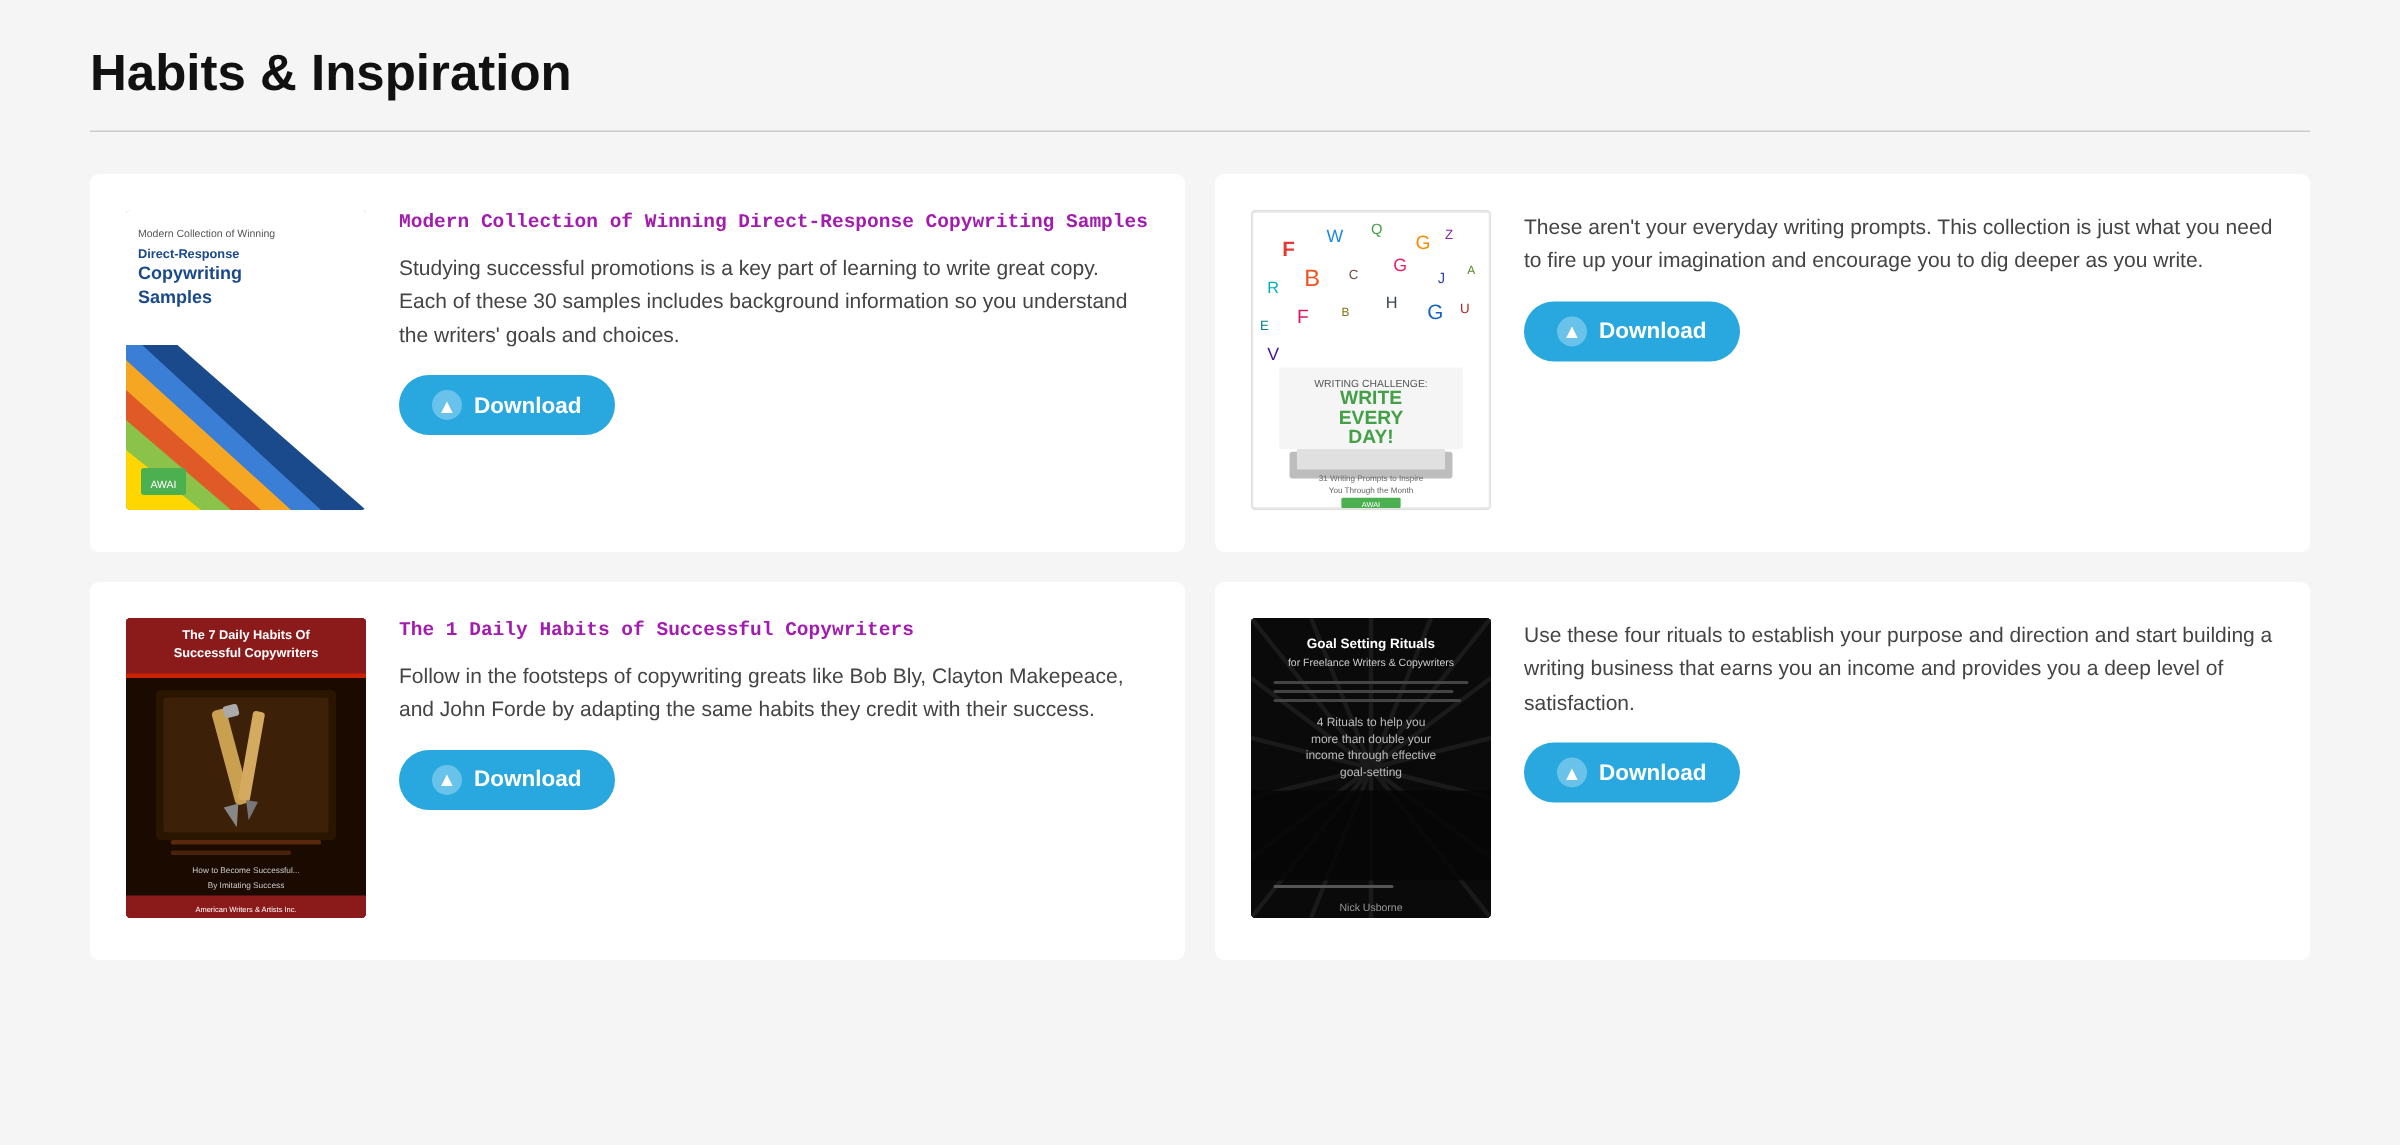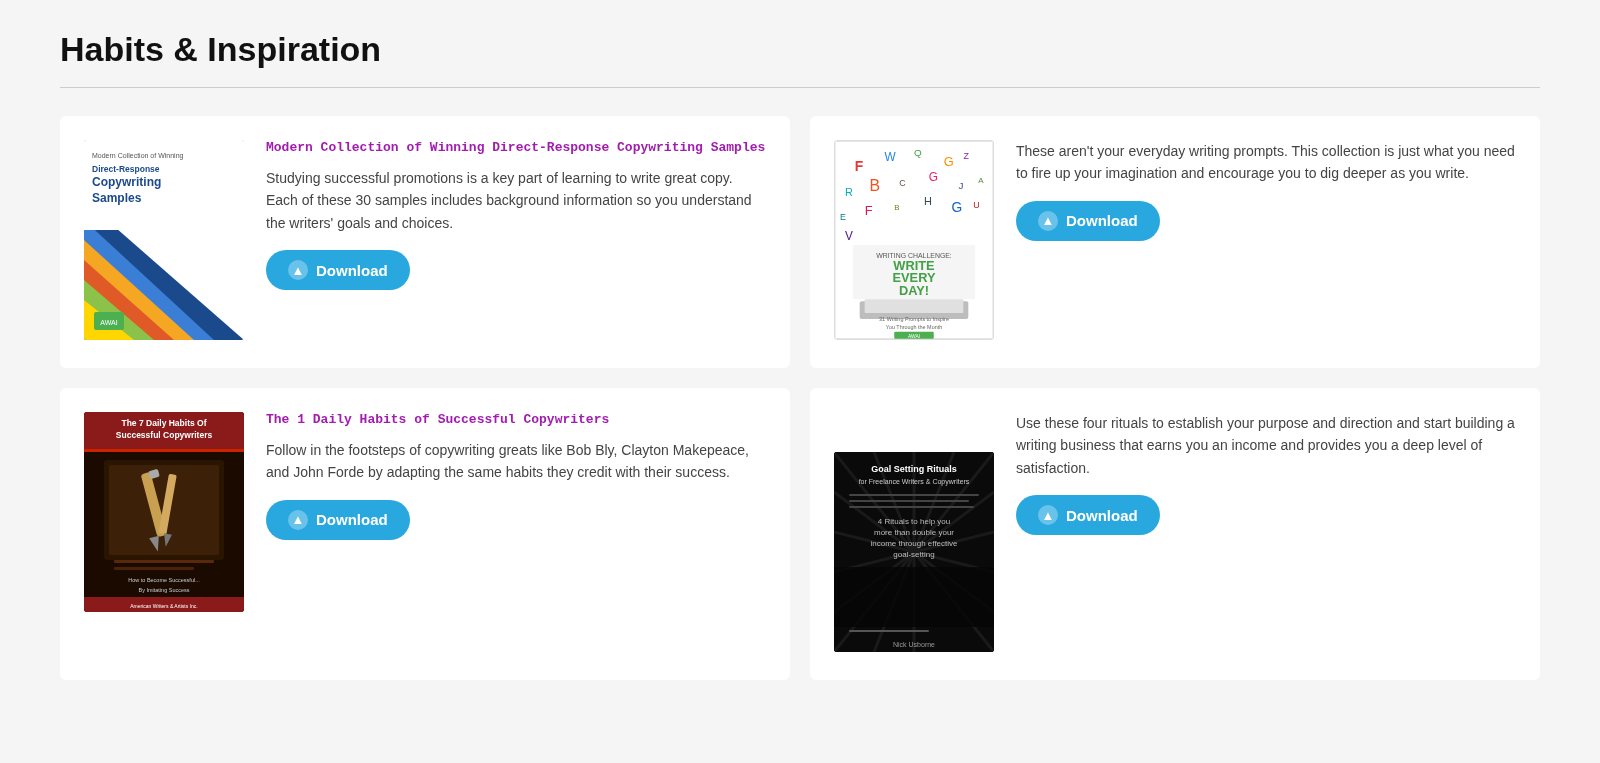--- a/index.html
+++ b/index.html
@@ -109,21 +109,20 @@
     }
 
     
     .cover-habits {
       background: #f9a8d4;
     }
 
     
     .cover-goals {
       background: #111;
-      margin-top: 40px;
     }
   </style>
 </head>
 <body>
 
 <h1 class="section-title">Habits &amp; Inspiration</h1>
 <hr class="divider">
 
 <div class="grid">
 

